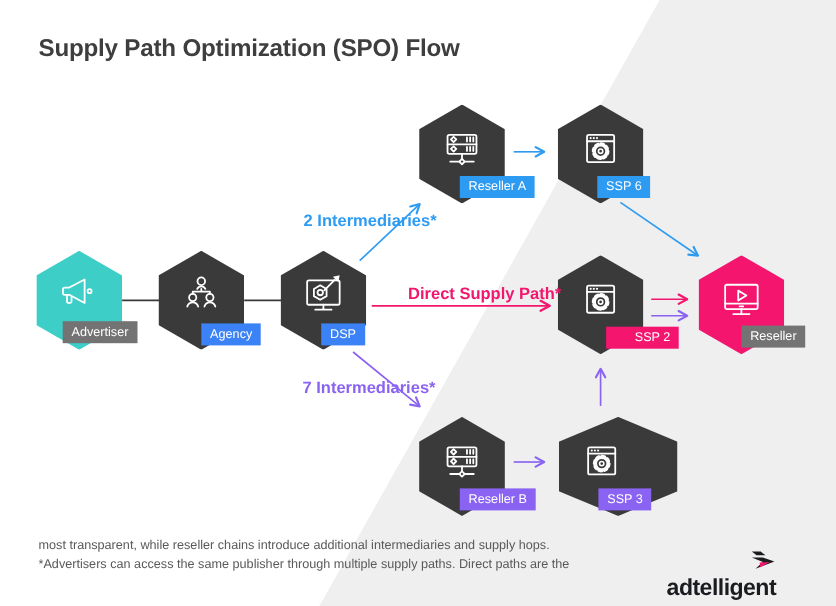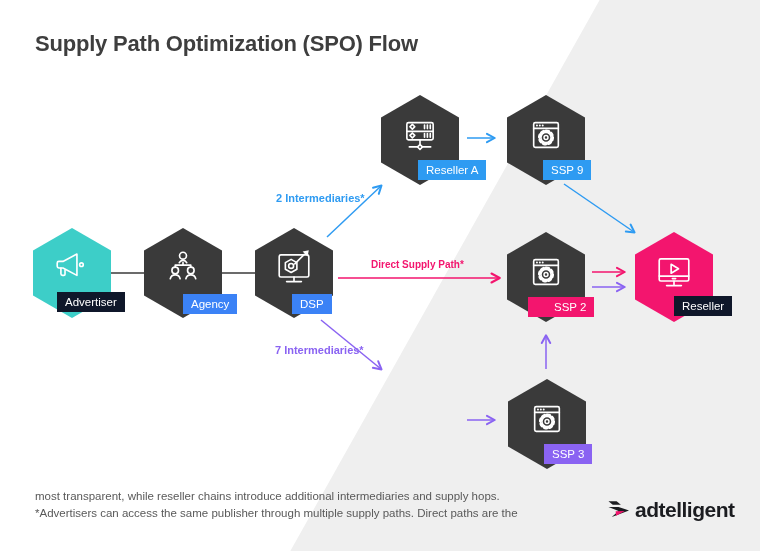--- a/index.html
+++ b/index.html
@@ -22,34 +22,34 @@
     clip-path:polygon(50% 0, 100% 25%, 100% 75%, 50% 100%, 0 75%, 0 25%);
   }
   .hex-dark { background:#3A3A3A; }
   .hex-teal { background:#3DCEC8; }
   .hex-pink { background:#F3156E; }
   .icon { position:absolute; left:16px; top:17px; width:46px; height:46px; }
   .badge {
     position:absolute; height:20px; line-height:20px; padding:0 8px;
     font-size:11.5px; color:#FFFFFF; white-space:nowrap;
   }
-  .badge-black  { background:#0f172a; }
+  .badge-black  { background:#737373; }
   .badge-teal   { background:#3b82f6; }
   .badge-blue   { background:#2E9BF2; }
   .badge-pink   { background:#F3156E; }
   .badge-purple { background:#8A63F2; }
-  .plabel { position:absolute; font-size:11px; font-weight:700; white-space:nowrap; }
+  .plabel { position:absolute; font-size:15px; font-weight:700; white-space:nowrap; }
   .plabel-blue   { color:#2E9BF2; }
-  .plabel-pink   { color:#F3156E; font-size:10px; }
+  .plabel-pink   { color:#F3156E; font-size:15px; }
   .plabel-purple { color:#8A63F2; }
   .footnote {
     position:absolute; left:35px; top:488px; font-size:11.5px; color:#595959;
     line-height:17px;
   }
-  .logo { position:absolute; left:606px; top:498px; display:flex; align-items:flex-start; gap:4px; }
+  .logo { position:absolute; left:606px; top:498px; display:flex; align-items:flex-end; gap:4px;flex-direction:column; }
   .logo-text { font-size:21px; font-weight:700; color:#1B1C20; letter-spacing:-0.5px; }
 </style>
 </head>
 <body>
 
 <div class="canvas">
 
   <div class="bg-diagonal"></div>
 
   <svg width="0" height="0" style="position:absolute" aria-hidden="true">
@@ -181,43 +181,51 @@
     </div>
     <div class="badge badge-blue" style="left:37px; top:65px;">Reseller A</div>
   </div>
 
   <div class="node" style="left:507px; top:95px;">
     <div class="hex hex-dark">
       <svg class="icon">
           <use href="#sym-browser-gear"></use>
         </svg>
     </div>
-    <div class="badge badge-blue" style="left:36px; top:65px;">SSP 9</div>
+    <div class="badge badge-blue" style="left:36px; top:65px;">SSP 6</div>
   </div>
 
   <div class="node" style="left:507px; top:232px;">
     <div class="hex hex-dark">
       <svg class="icon">
           <use href="#sym-browser-gear"></use>
         </svg>
     </div>
-    <div class="badge badge-pink" style="left:21px; top:65px;padding-left:26px;">SSP 2</div>
+    <div class="badge badge-pink" style="left:44px; top:65px;padding-left:26px;">SSP 2</div>
   </div>
 
   <div class="node" style="left:635px; top:232px;">
     <div class="hex hex-pink">
       <svg class="icon">
           <use href="#sym-monitor-play"></use>
         </svg>
     </div>
     <div class="badge badge-black" style="left:39px; top:64px;">Reseller</div>
   </div>
 
-
-  <div class="node" style="left:508px; top:379px;">
+  <div class="node" style="left:381px; top:379px;">
+    <div class="hex hex-dark">
+      <svg class="icon">
+          <use href="#sym-server"></use>
+        </svg>
+    </div>
+    <div class="badge badge-purple" style="left:37px; top:65px;">Reseller B</div>
+  </div>
+
+  <div class="node" style="left:508px; top:379px;padding-left:30px;">
     <div class="hex hex-dark">
       <svg class="icon">
           <use href="#sym-browser-gear"></use>
         </svg>
     </div>
     <div class="badge badge-purple" style="left:36px; top:65px;">SSP 3</div>
   </div>
 
   <div class="plabel plabel-blue" style="left:276px; top:192px;">2 Intermediaries*</div>
   <div class="plabel plabel-pink" style="left:371px; top:259px;">Direct Supply Path*</div>

